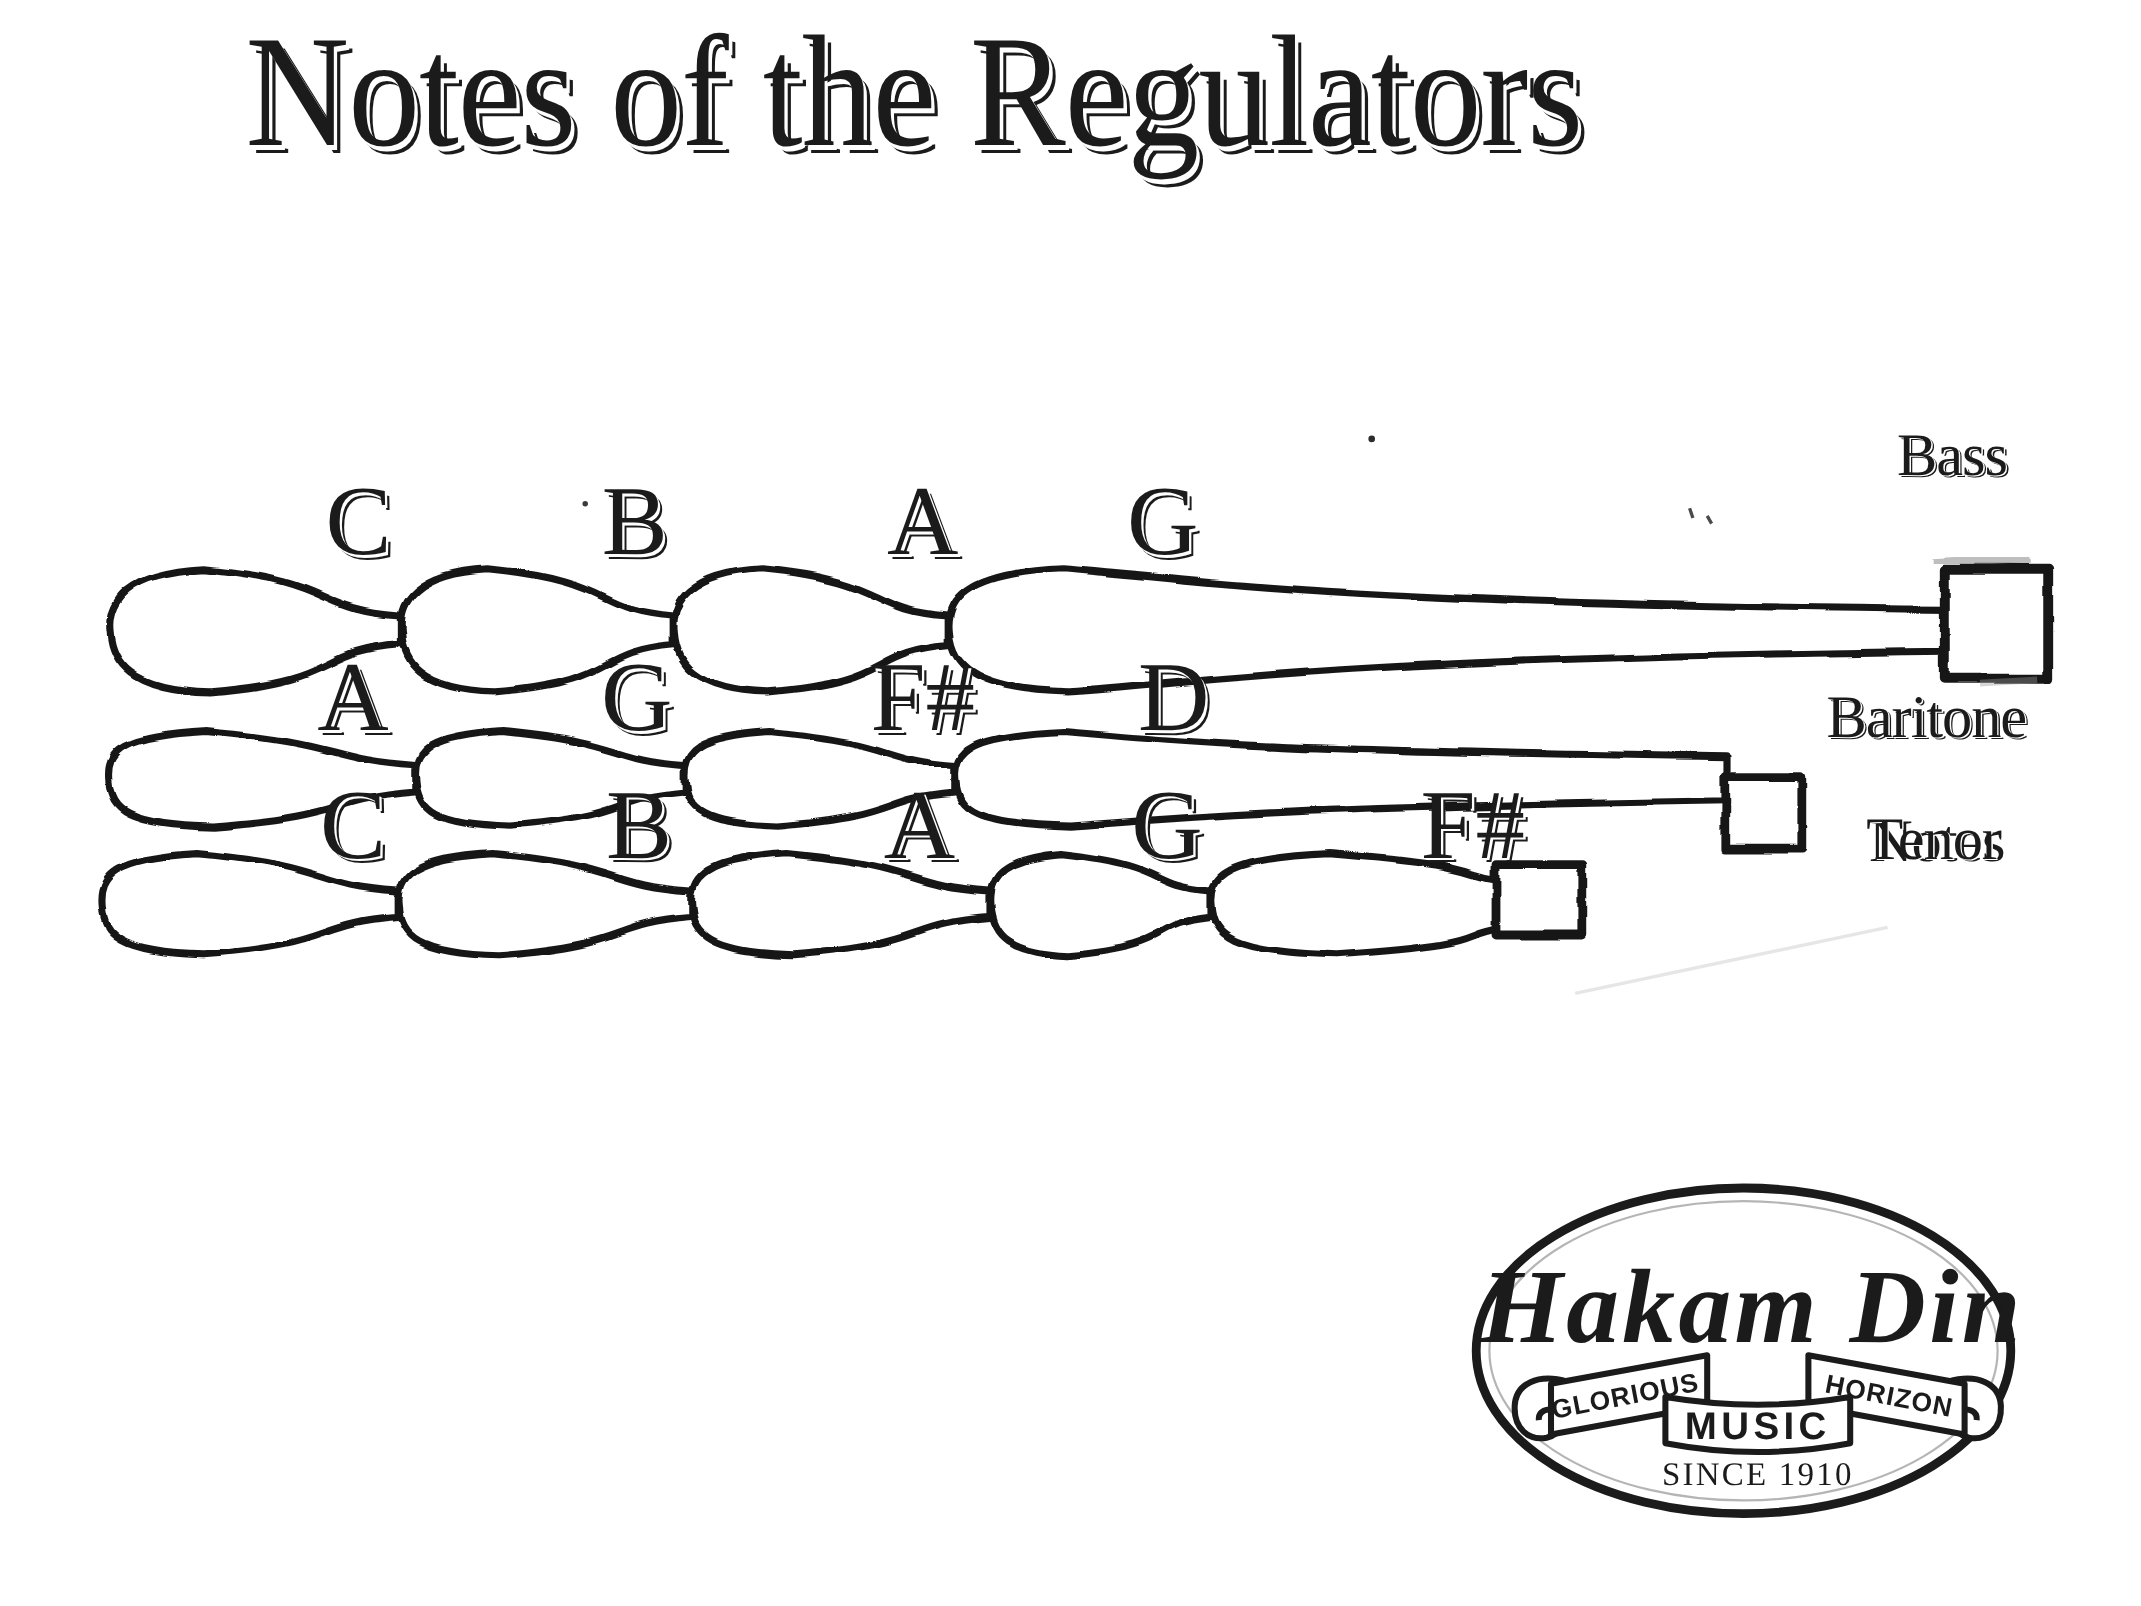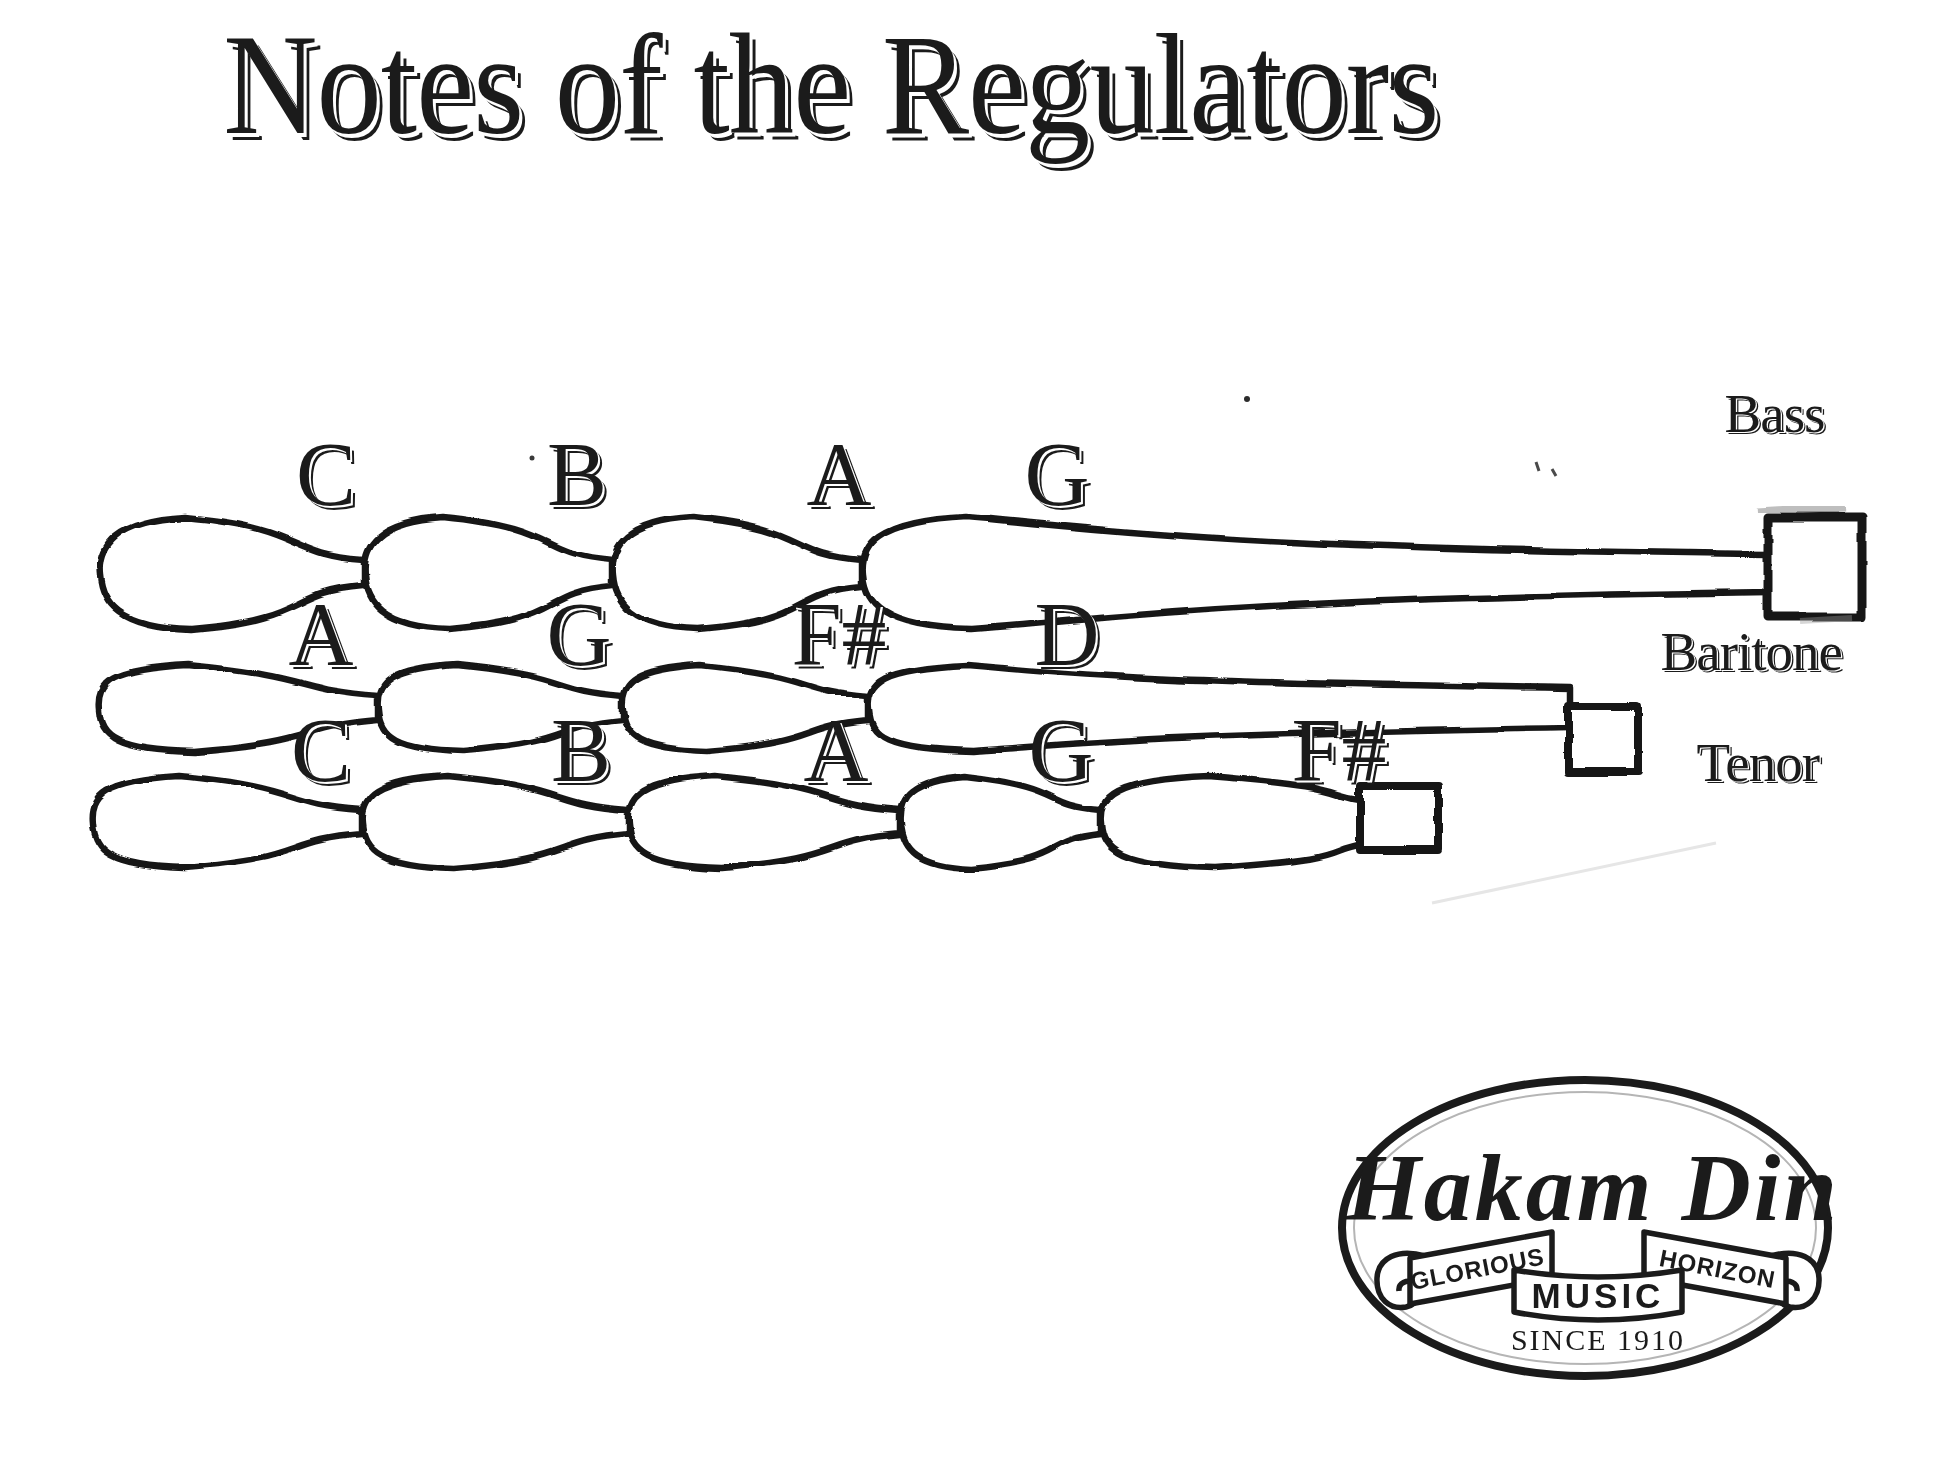--- a/index.html
+++ b/index.html
@@ -149,15 +149,15 @@
         <div class="engraved note" data-text="D" style="left: 1066px; top: 594px;">D</div>
         <div class="engraved note" data-text="C" style="left: 320px; top: 710px;">C</div>
         <div class="engraved note" data-text="B" style="left: 580px; top: 710px;">B</div>
         <div class="engraved note" data-text="A" style="left: 835px; top: 710px;">A</div>
         <div class="engraved note" data-text="G" style="left: 1060px; top: 710px;">G</div>
         <div class="engraved note" data-text="F#" style="left: 1338px; top: 710px;">F#</div>
       </div>
 
     <div class="engraved side-label" style="left:1722px;top:388px;" data-text="Bass">Bass</div>
     <div class="engraved side-label" style="left:1658px;top:626px;text-align:center;" data-text="Baritone">Baritone</div>
-    <div class="engraved side-label" style="left:1694px;top:737px;" data-text="Tenor">Tenor</div>
+    <div class="engraved side-label" style="left:1694px;top:737px;" data-text="Tenor">Notes</div>
   </div>
 </div>
 
 </body></html>

